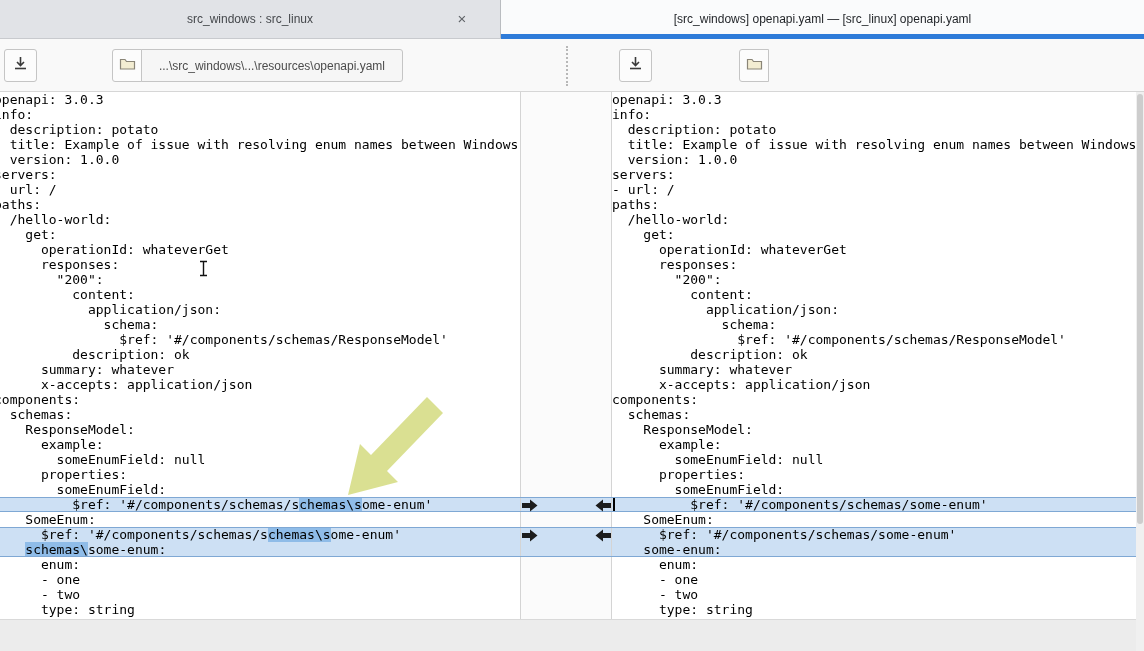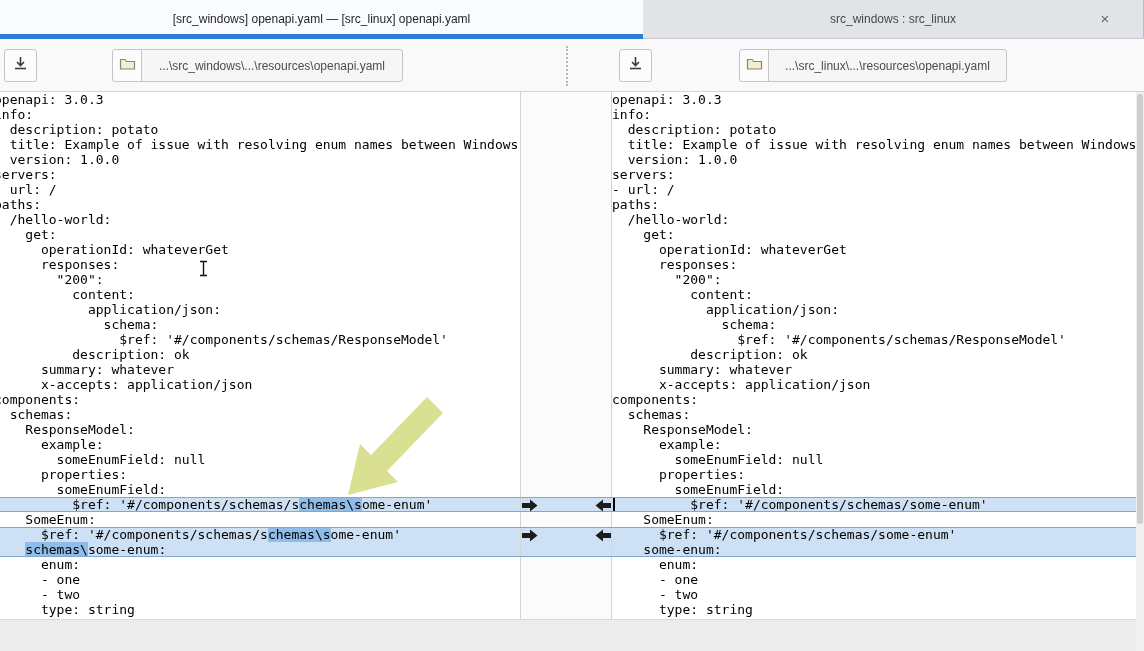--- a/index.html
+++ b/index.html
@@ -56,27 +56,27 @@
   .vscroll { position:absolute; left:1136px; top:0; width:8px; height:559px; background:#f0f0f0; }
   .vthumb { position:absolute; left:1px; top:2px; width:6px; height:430px;
     background:#cdcdcd; border-radius:3px; }
 
   .overlay { position:absolute; left:0; top:0; pointer-events:none; }
 </style>
 </head>
 <body>
 
 <div class="tabbar">
+  <div class="tab inactive">
+    <span>src_windows : src_linux</span>
+    <span class="close">×</span>
+  </div>
   <div class="tab active">
     <span>[src_windows] openapi.yaml — [src_linux] openapi.yaml</span>
     <div class="accent"></div>
-  </div>
-  <div class="tab inactive">
-    <span>src_windows : src_linux</span>
-    <span class="close">×</span>
   </div>
 </div>
 
 <div class="toolbar">
   <div class="tbtn" style="left:4px;width:33px;">
     <span><svg width="17" height="17" viewBox="0 0 17 17">
           <path d="M8.5 2 V10 M5 7 L8.5 10.5 L12 7" stroke="#3a3a3a" stroke-width="1.6" fill="none"></path>
           <path d="M3 13.5 H14" stroke="#3a3a3a" stroke-width="1.6"></path>
         </svg></span>
   </div>
@@ -94,23 +94,20 @@
   <div class="tbtn" style="left:619px;width:33px;">
     <span><svg width="17" height="17" viewBox="0 0 17 17">
           <path d="M8.5 2 V10 M5 7 L8.5 10.5 L12 7" stroke="#3a3a3a" stroke-width="1.6" fill="none"></path>
           <path d="M3 13.5 H14" stroke="#3a3a3a" stroke-width="1.6"></path>
         </svg></span>
   </div>
   <div class="tbtn" style="left:739px;width:30px;border-top-right-radius:0;border-bottom-right-radius:0;">
     <span><svg width="17" height="14" viewBox="0 0 17 14">
           <path d="M1.5 2.5 H6 L7.5 4.5 H15.5 V12 H1.5 Z" fill="#f3edd2" stroke="#8a8577" stroke-width="1.2"></path>
         </svg></span>
-  </div>
-  <div class="tbtn pathbtn" style="left:768px;width:239px;border-top-left-radius:0;border-bottom-left-radius:0;">
-    <span>...\src_linux\...\resources\openapi.yaml</span>
   </div>
 </div>
 
 <div class="content" id="content">
   <div class="gutter"></div>
   <div class="pane left"><div class="inner" id="pane-left"><div class="line">openapi: 3.0.3</div><div class="line">info:</div><div class="line">  description: potato</div><div class="line">  title: Example of issue with resolving enum names between Windows and Linux</div><div class="line">  version: 1.0.0</div><div class="line">servers:</div><div class="line">- url: /</div><div class="line">paths:</div><div class="line">  /hello-world:</div><div class="line">    get:</div><div class="line">      operationId: whateverGet</div><div class="line">      responses:</div><div class="line">        "200":</div><div class="line">          content:</div><div class="line">            application/json:</div><div class="line">              schema:</div><div class="line">                $ref: '#/components/schemas/ResponseModel'</div><div class="line">          description: ok</div><div class="line">      summary: whatever</div><div class="line">      x-accepts: application/json</div><div class="line">components:</div><div class="line">  schemas:</div><div class="line">    ResponseModel:</div><div class="line">      example:</div><div class="line">        someEnumField: null</div><div class="line">      properties:</div><div class="line">        someEnumField:</div><div class="line hl"><span>          $ref: '#/components/schemas/s</span><span class="mark">chemas\s</span><span>ome-enum'</span></div><div class="line">    SomeEnum:</div><div class="line hl"><span>      $ref: '#/components/schemas/s</span><span class="mark">chemas\s</span><span>ome-enum'</span></div><div class="line hl"><span>    </span><span class="mark">schemas\</span><span>some-enum:</span></div><div class="line">      enum:</div><div class="line">      - one</div><div class="line">      - two</div><div class="line">      type: string</div></div></div>
   <div class="pane right"><div class="inner" id="pane-right"><div class="line">openapi: 3.0.3</div><div class="line">info:</div><div class="line">  description: potato</div><div class="line">  title: Example of issue with resolving enum names between Windows and Linux</div><div class="line">  version: 1.0.0</div><div class="line">servers:</div><div class="line">- url: /</div><div class="line">paths:</div><div class="line">  /hello-world:</div><div class="line">    get:</div><div class="line">      operationId: whateverGet</div><div class="line">      responses:</div><div class="line">        "200":</div><div class="line">          content:</div><div class="line">            application/json:</div><div class="line">              schema:</div><div class="line">                $ref: '#/components/schemas/ResponseModel'</div><div class="line">          description: ok</div><div class="line">      summary: whatever</div><div class="line">      x-accepts: application/json</div><div class="line">components:</div><div class="line">  schemas:</div><div class="line">    ResponseModel:</div><div class="line">      example:</div><div class="line">        someEnumField: null</div><div class="line">      properties:</div><div class="line">        someEnumField:</div><div class="line hl">          $ref: '#/components/schemas/some-enum'</div><div class="line">    SomeEnum:</div><div class="line hl">      $ref: '#/components/schemas/some-enum'</div><div class="line hl">    some-enum:</div><div class="line">      enum:</div><div class="line">      - one</div><div class="line">      - two</div><div class="line">      type: string</div></div></div>
 
   <div class="caret" style="top:406px;"></div>
 

